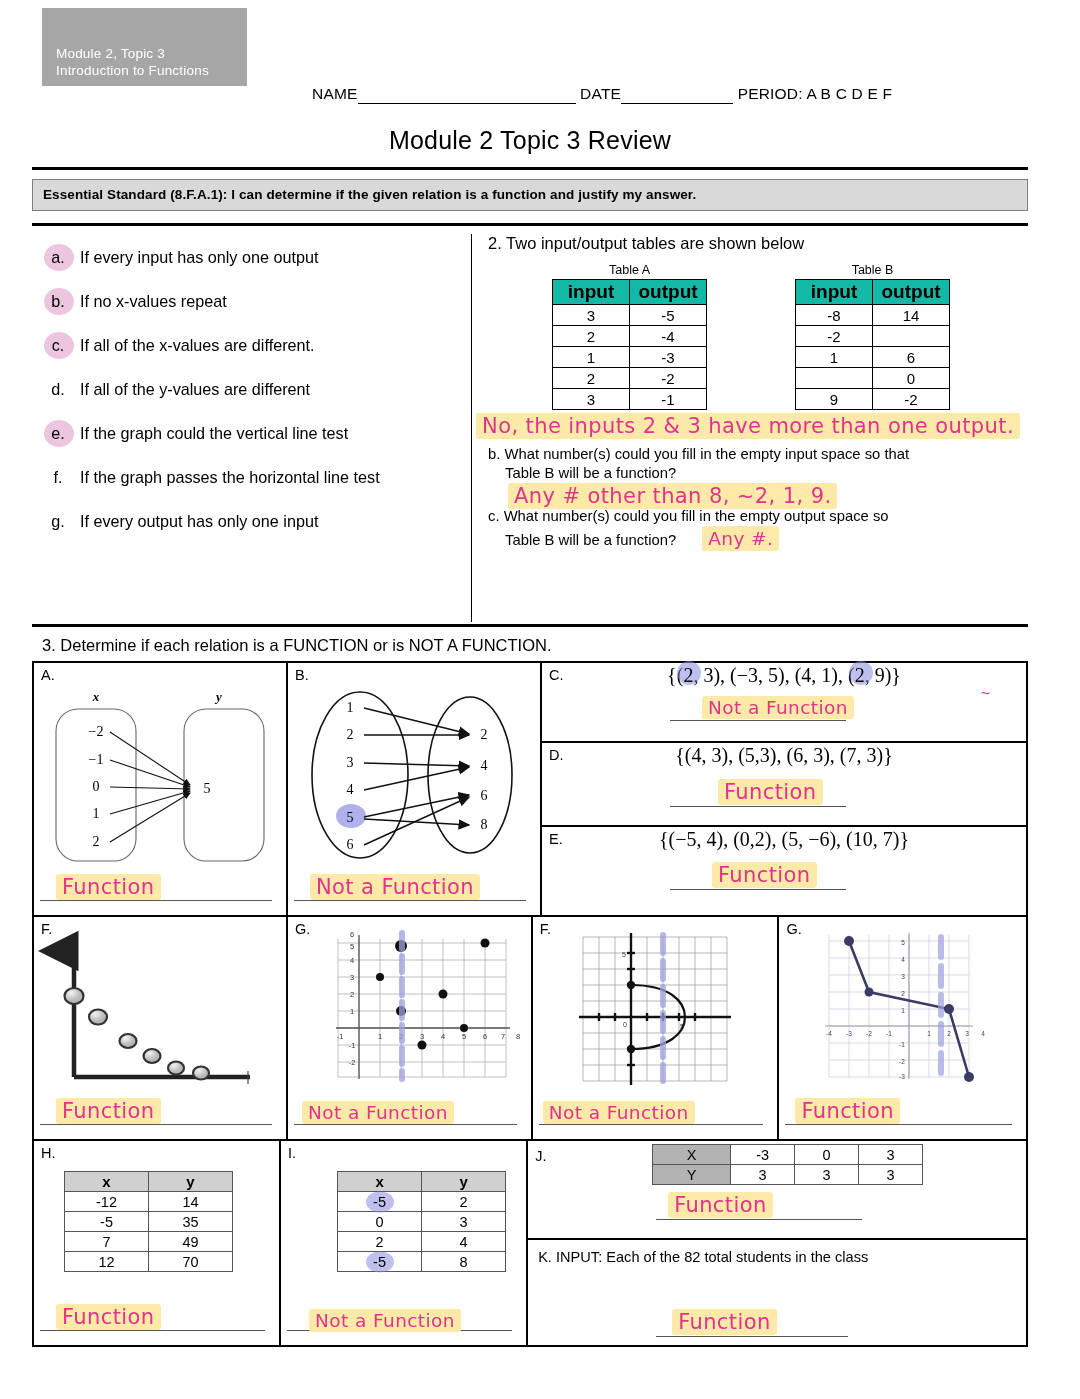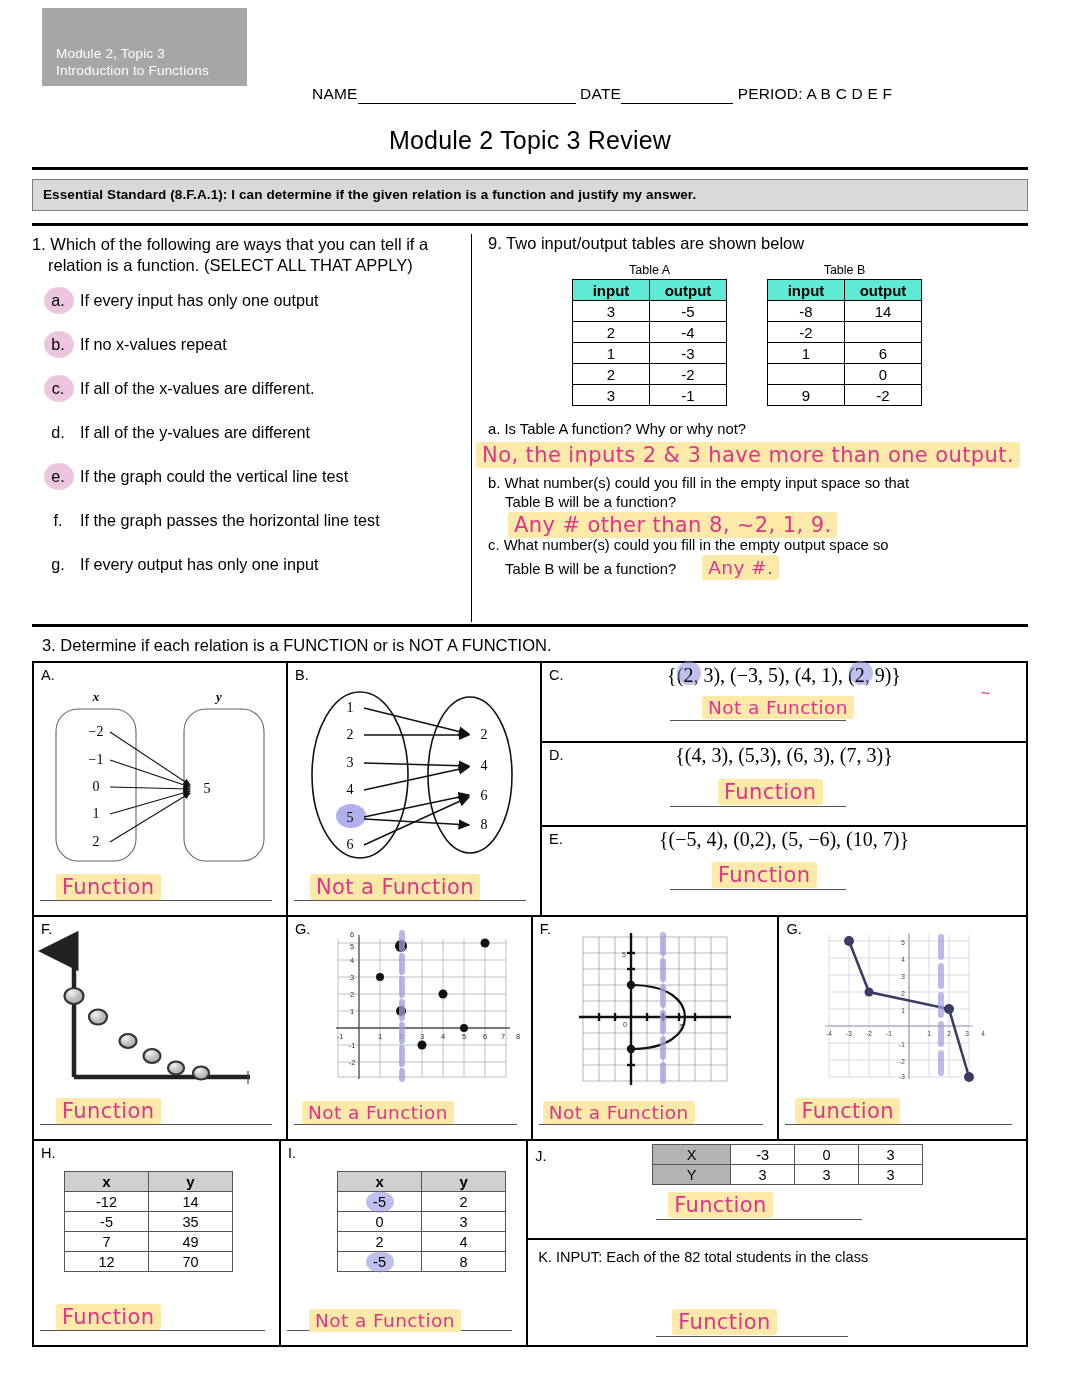--- a/index.html
+++ b/index.html
@@ -66,29 +66,29 @@
   .opt .lbl span { position: relative; z-index: 2; }
   .opt.circled .lbl::before {
     content: ""; position: absolute; left: 12px; top: -4px;
     width: 30px; height: 27px; border-radius: 50%;
     background: #e9bcd9; opacity: .85; z-index: 1;
   }
   .opt .txt { padding-left: 14px; }
 
   
   .q2-title { font-size: 16.5px; }
-  .tblwrap { display: flex; gap: 40px; margin: 10px 0 0 84px; }
+  .tblwrap { display: flex; gap: 88px; margin: 10px 0 0 64px; }
   .tbl-unit { }
   .tbl-cap { text-align: center; font-size: 12.5px; margin-bottom: 2px; }
   table.io { border-collapse: collapse; }
   table.io th, table.io td {
     border: 1.2px solid #000; text-align: center;
     font-size: 15px; height: 21px; width: 77px;
   }
-  table.io th { background: #5eead4; font-weight: bold; font-size: 15px; }
+  table.io th { background: #14b8a6; font-weight: bold; font-size: 19px; }
 
   .qsub { font-size: 14.8px; line-height: 1.28; }
   .qsub .ind { display: block; padding-left: 17px; }
 
   
   .hw {
     font-family: "DejaVu Sans", sans-serif;
     color: #e0338c;
     font-size: 21px;
     letter-spacing: .4px;
@@ -163,24 +163,20 @@
 
   <div class="doc-title">Module 2 Topic 3 Review</div>
   <div class="rule-thick"></div>
 
   <div class="standard">Essential Standard (8.F.A.1):  I can determine if the given relation is a function and justify my answer.</div>
   <div class="rule-thick2"></div>
 
   <div class="qrow">
 
     <div class="qcol-l">
-      <div class="qnum">
-        <span>1. Which of the following are ways that you can tell if a</span>
-        <span class="indent">relation is a function.  (SELECT ALL THAT APPLY)</span>
-      </div>
       <div class="opts">
         <div class="opt circled">
           <div class="lbl"><span>a.</span></div>
           <div class="txt">If every input has only one output</div>
         </div>
         <div class="opt circled">
           <div class="lbl"><span>b.</span></div>
           <div class="txt">If no x-values repeat</div>
         </div>
         <div class="opt circled">
@@ -200,21 +196,21 @@
           <div class="txt">If the graph passes the horizontal line test</div>
         </div>
         <div class="opt">
           <div class="lbl"><span>g.</span></div>
           <div class="txt">If every output has only one input</div>
         </div>
       </div>
     </div>
 
     <div class="qcol-r">
-      <div class="q2-title">9. Two input/output tables are shown below</div>
+      <div class="q2-title">2. Two input/output tables are shown below</div>
 
       <div class="tblwrap">
         <div class="tbl-unit">
           <div class="tbl-cap">Table A</div>
           <table class="io">
             <tbody>
                 <tr>
               <th>input</th>
               <th>output</th>
             </tr>
@@ -268,23 +264,20 @@
                 </tr>
             <tr>
                   <td>9</td>
                   <td>-2</td>
                 </tr>
           </tbody>
             </table>
         </div>
       </div>
 
-      <div class="qsub" style="margin-top:14px;">
-        <span>a.  Is Table A function? Why or why not?</span>
-      </div>
       <div style="margin:3px 8px 6px -12px;">
         <span class="hw hl">No, the inputs 2 &amp; 3 have more than one output.</span>
       </div>
 
       <div class="qsub">
         <span>b.  What number(s) could you fill in the empty input space so that</span>
         <span class="ind">Table B will be a function?</span>
       </div>
       <div style="margin:0 0 0 20px;">
         <span class="hw hl">Any # other than 8, ~2, 1, 9.</span>

